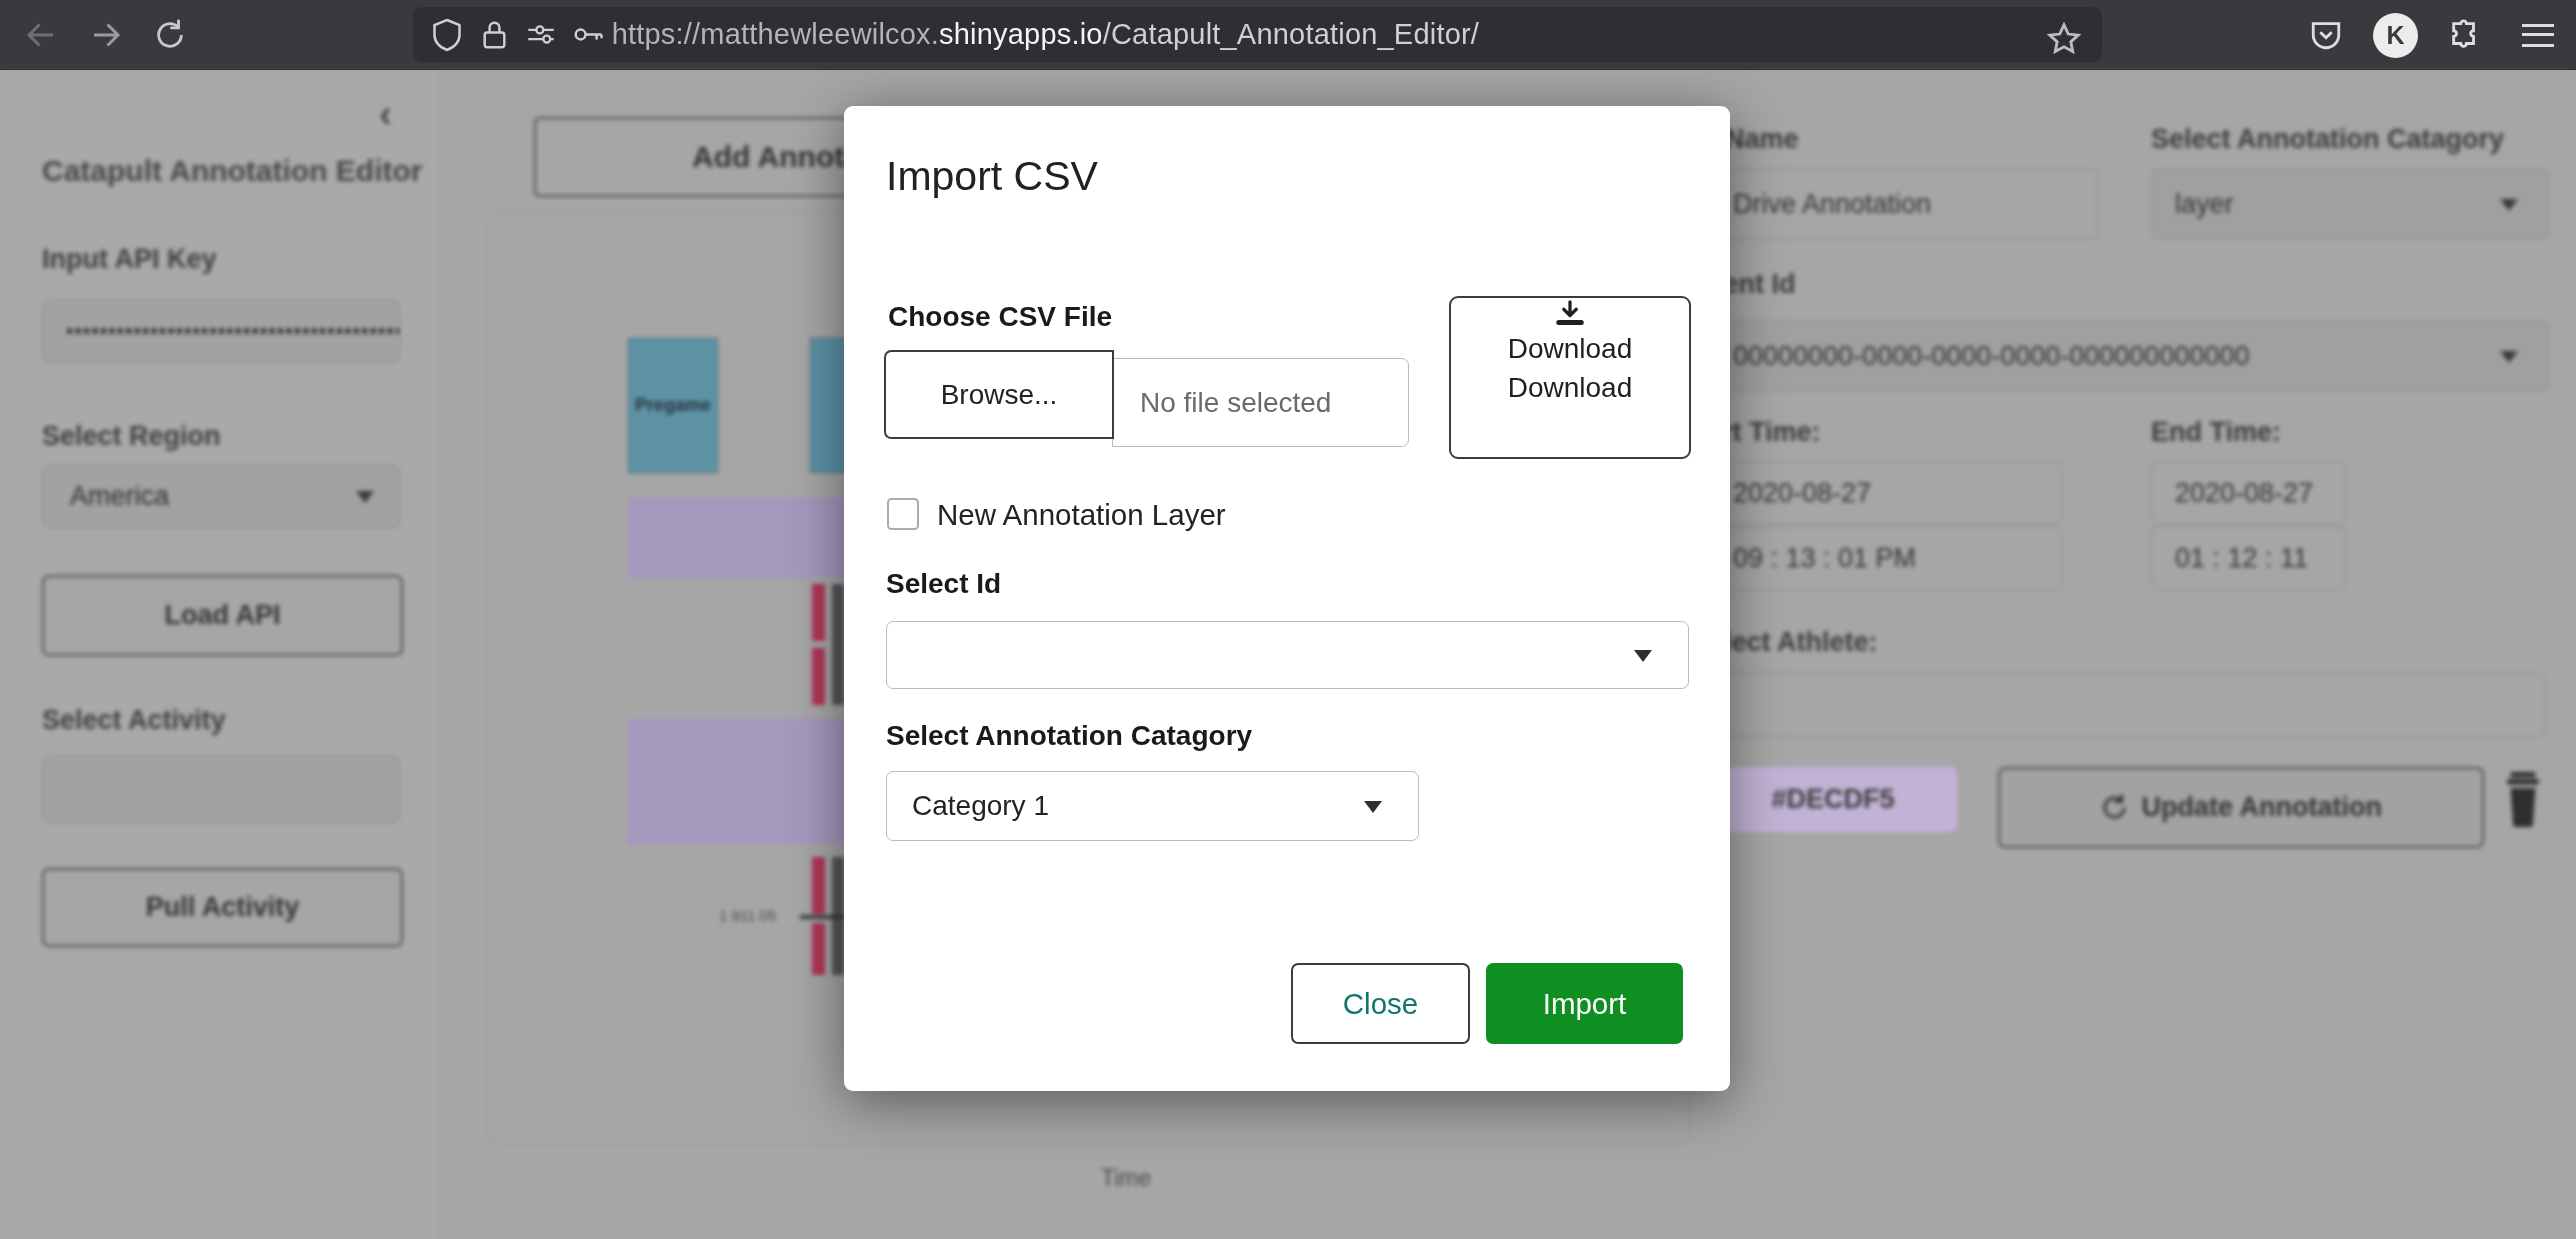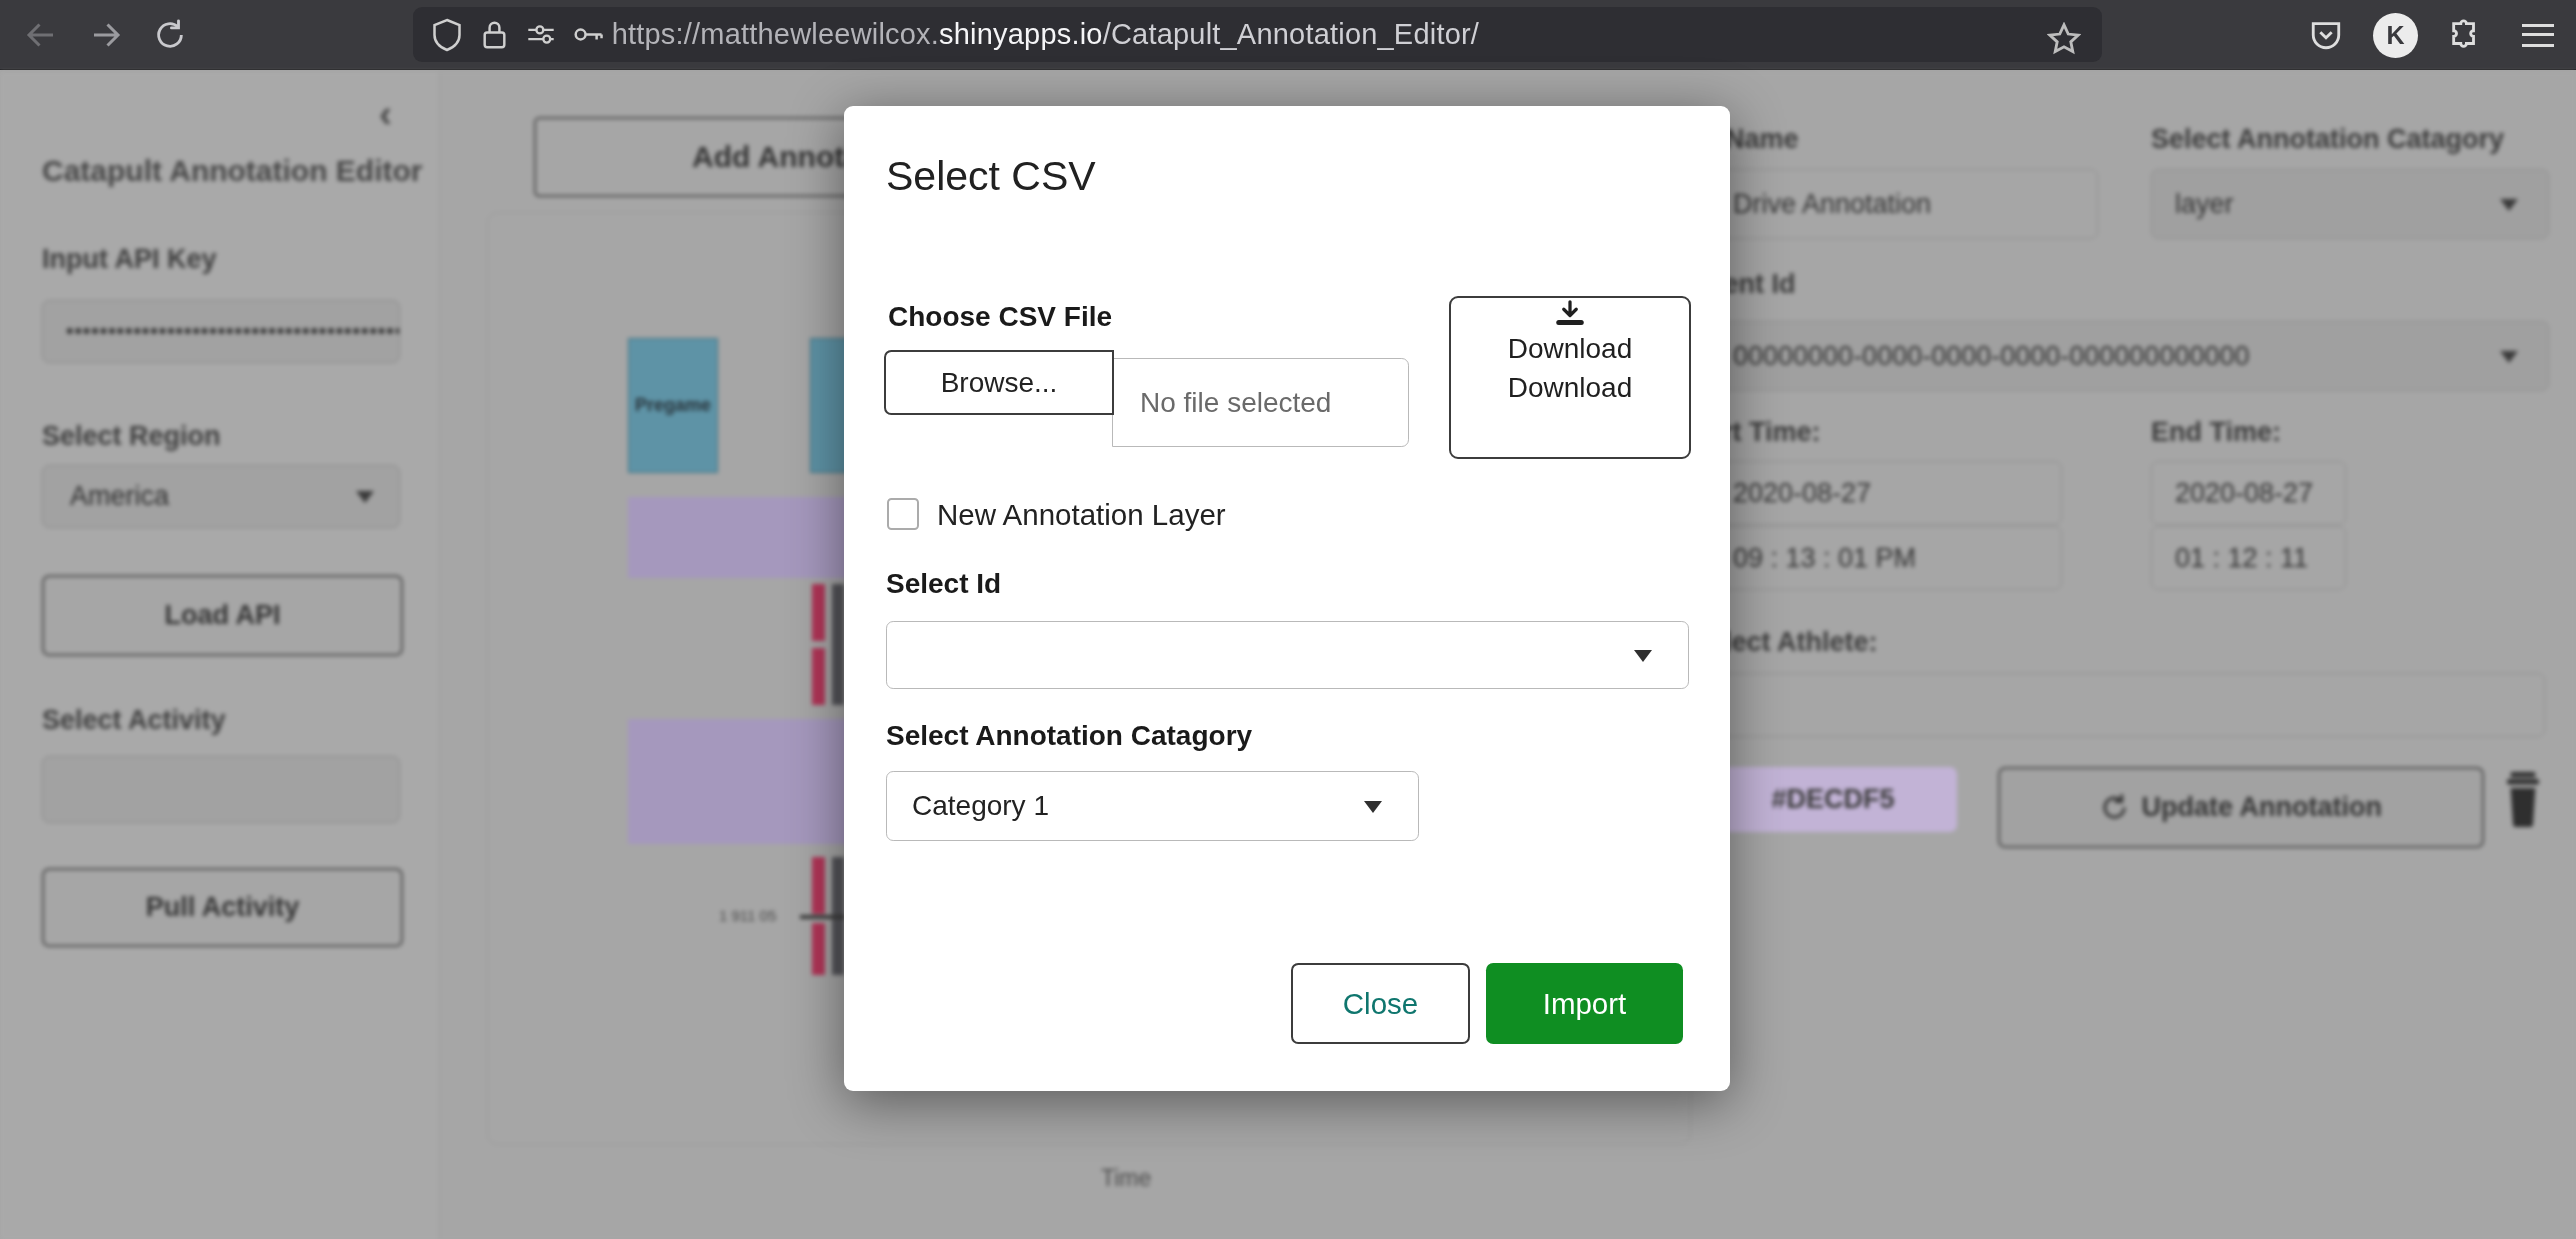--- a/index.html
+++ b/index.html
@@ -42,21 +42,21 @@
   
   .form-label{position:absolute;color:#3c3c3c;font-size:27px;font-weight:600;white-space:nowrap;}
   .form-box{position:absolute;border:1.8px solid #8f8f8f;border-radius:7.2px;background:#a6a6a6;color:#333;font-size:27px;display:flex;align-items:center;padding-left:23px;white-space:nowrap;overflow:hidden;}
   .form-select{background:#a0a0a0;}
   .badge{position:absolute;background:#c2b3d6;border-radius:7.2px;color:#3a3a3a;font-size:27px;font-weight:600;display:flex;align-items:center;justify-content:center;}
   
   #modal{position:absolute;left:844px;top:106px;width:886px;height:985px;background:#fff;border-radius:9px;
          box-shadow:0 10.7px 54px rgba(0,0,0,.45);}
   #modal .title{position:absolute;left:42px;top:47px;font-size:41px;font-weight:500;color:#212121;}
   .m-label{position:absolute;font-size:28px;font-weight:600;color:#1a1a1a;}
-  .m-browse{position:absolute;left:40px;top:244px;width:230px;height:65px;background:#fff;border:2.7px solid #3c3c3c;
+  .m-browse{position:absolute;left:40px;top:244px;width:230px;height:89px;background:#fff;border:2.7px solid #3c3c3c;
             border-radius:7.2px 0 0 7.2px;display:flex;align-items:center;justify-content:center;font-size:28px;color:#222;z-index:2;}
   .m-filebox{position:absolute;left:268px;top:244px;width:297px;height:89px;border:1.8px solid #b9b9b9;border-radius:0 7.2px 7.2px 0;
              display:flex;align-items:center;padding-left:27px;font-size:28px;color:#6a6a6a;margin-top:8px;}
   .m-download{position:absolute;left:605px;top:190px;width:242px;height:163px;border:2.7px solid #3c3c3c;border-radius:9px;
               display:flex;flex-direction:column;align-items:center;gap:1.8px;font-size:28px;color:#1f1f1f;line-height:1.35;}
   .m-check{position:absolute;left:43px;top:392px;width:32px;height:32px;border:2.7px solid #ababab;border-radius:4.5px;background:#fff;}
   .m-checklabel{position:absolute;left:93px;top:392px;font-size:29.5px;color:#222;font-weight:500;}
   .m-select{position:absolute;border:1.8px solid #b9b9b9;border-radius:7.2px;background:#fff;display:flex;align-items:center;
             padding-left:25px;font-size:28px;color:#222;}
   .m-select .caret{border-top-color:#2f2f2f;}
@@ -244,21 +244,21 @@
               <rect x="3" y="0" width="14" height="3" rx="1"></rect>
               <rect x="1" y="4" width="18" height="3" rx="1"></rect>
               <path d="M3 9h14l-1.4 21a1.5 1.5 0 0 1-1.5 1H5.9a1.5 1.5 0 0 1-1.5-1z"></path>
             </svg>
         </span>
       </div>
     </div>
   </div>
 
   <div id="modal">
-    <div class="title">Select CSV</div>
+    <div class="title">Import CSV</div>
 
     <div class="m-label" style="left:44px;top:195px;">Choose CSV File</div>
     <div class="m-browse">Browse...</div>
     <div class="m-filebox">No file selected</div>
 
     <div class="m-download">
       <span>
         <svg width="30" height="30" viewBox="0 0 24 24" fill="none" stroke="#1f1f1f" stroke-width="2.6">
             <path d="M12 3v11M7 9l5 5 5-5" stroke-linecap="round" stroke-linejoin="round"></path>
             <path d="M3 19.5h18" stroke-linecap="round" stroke-width="4"></path>

